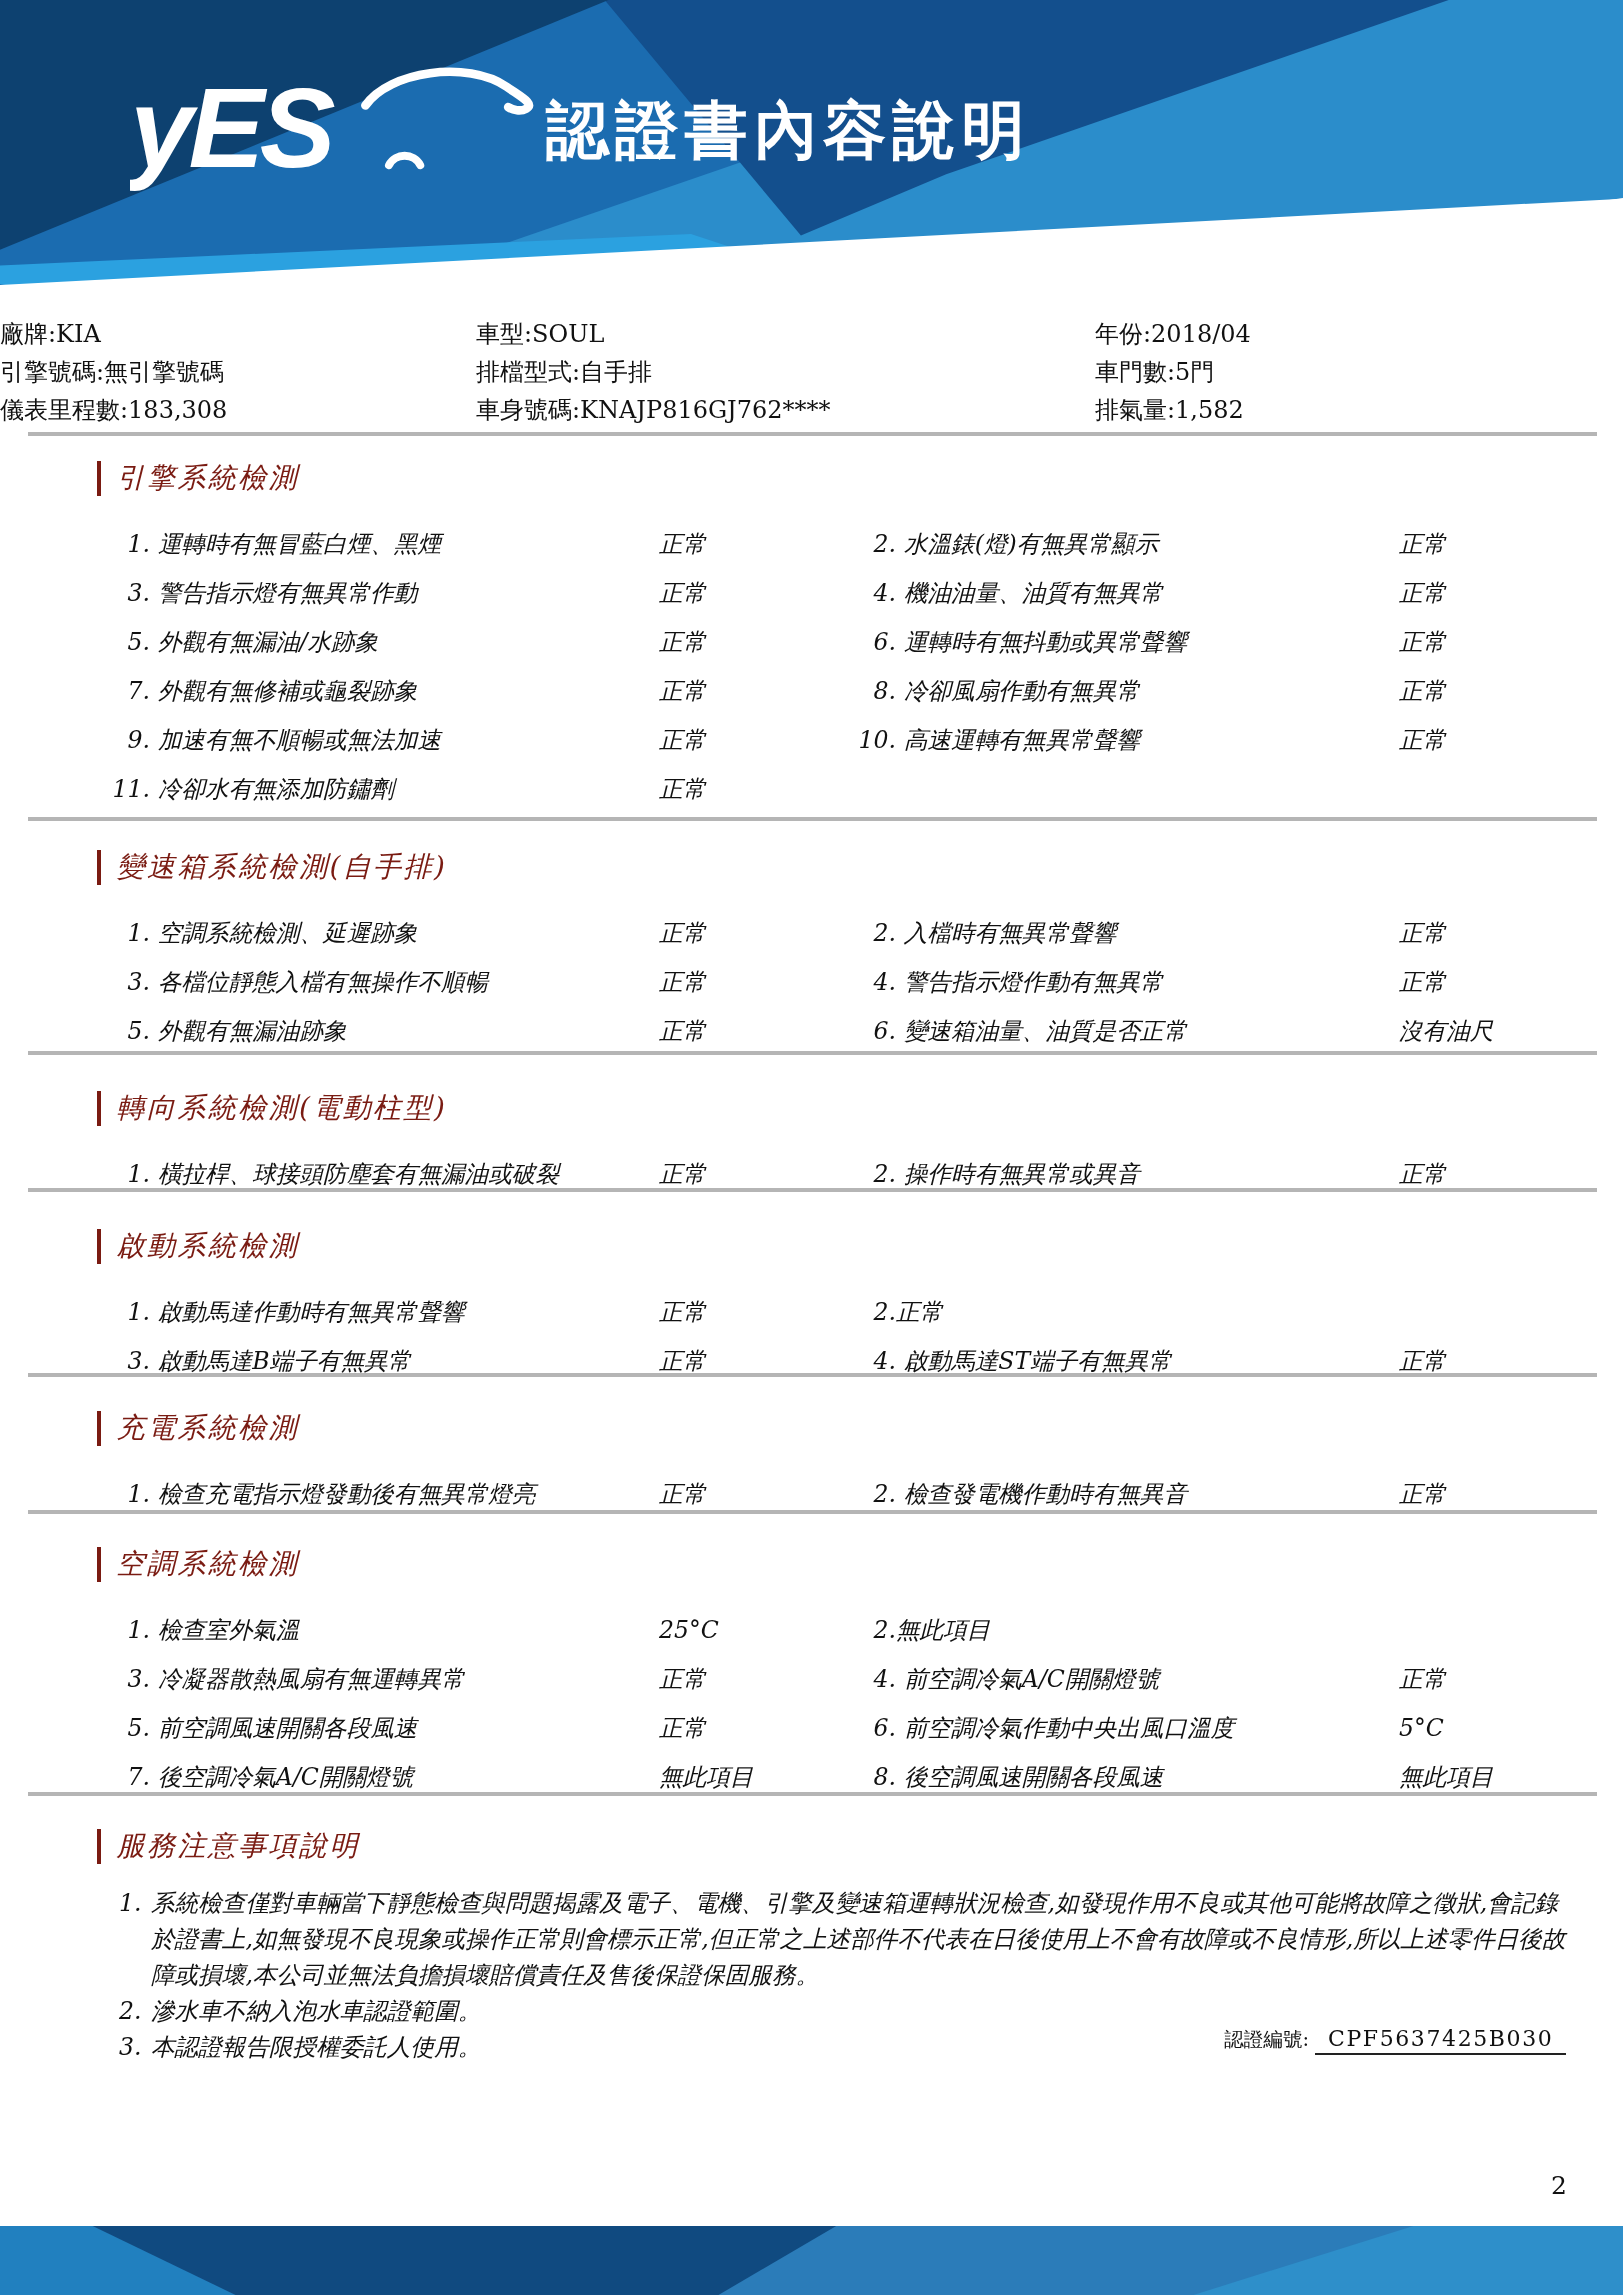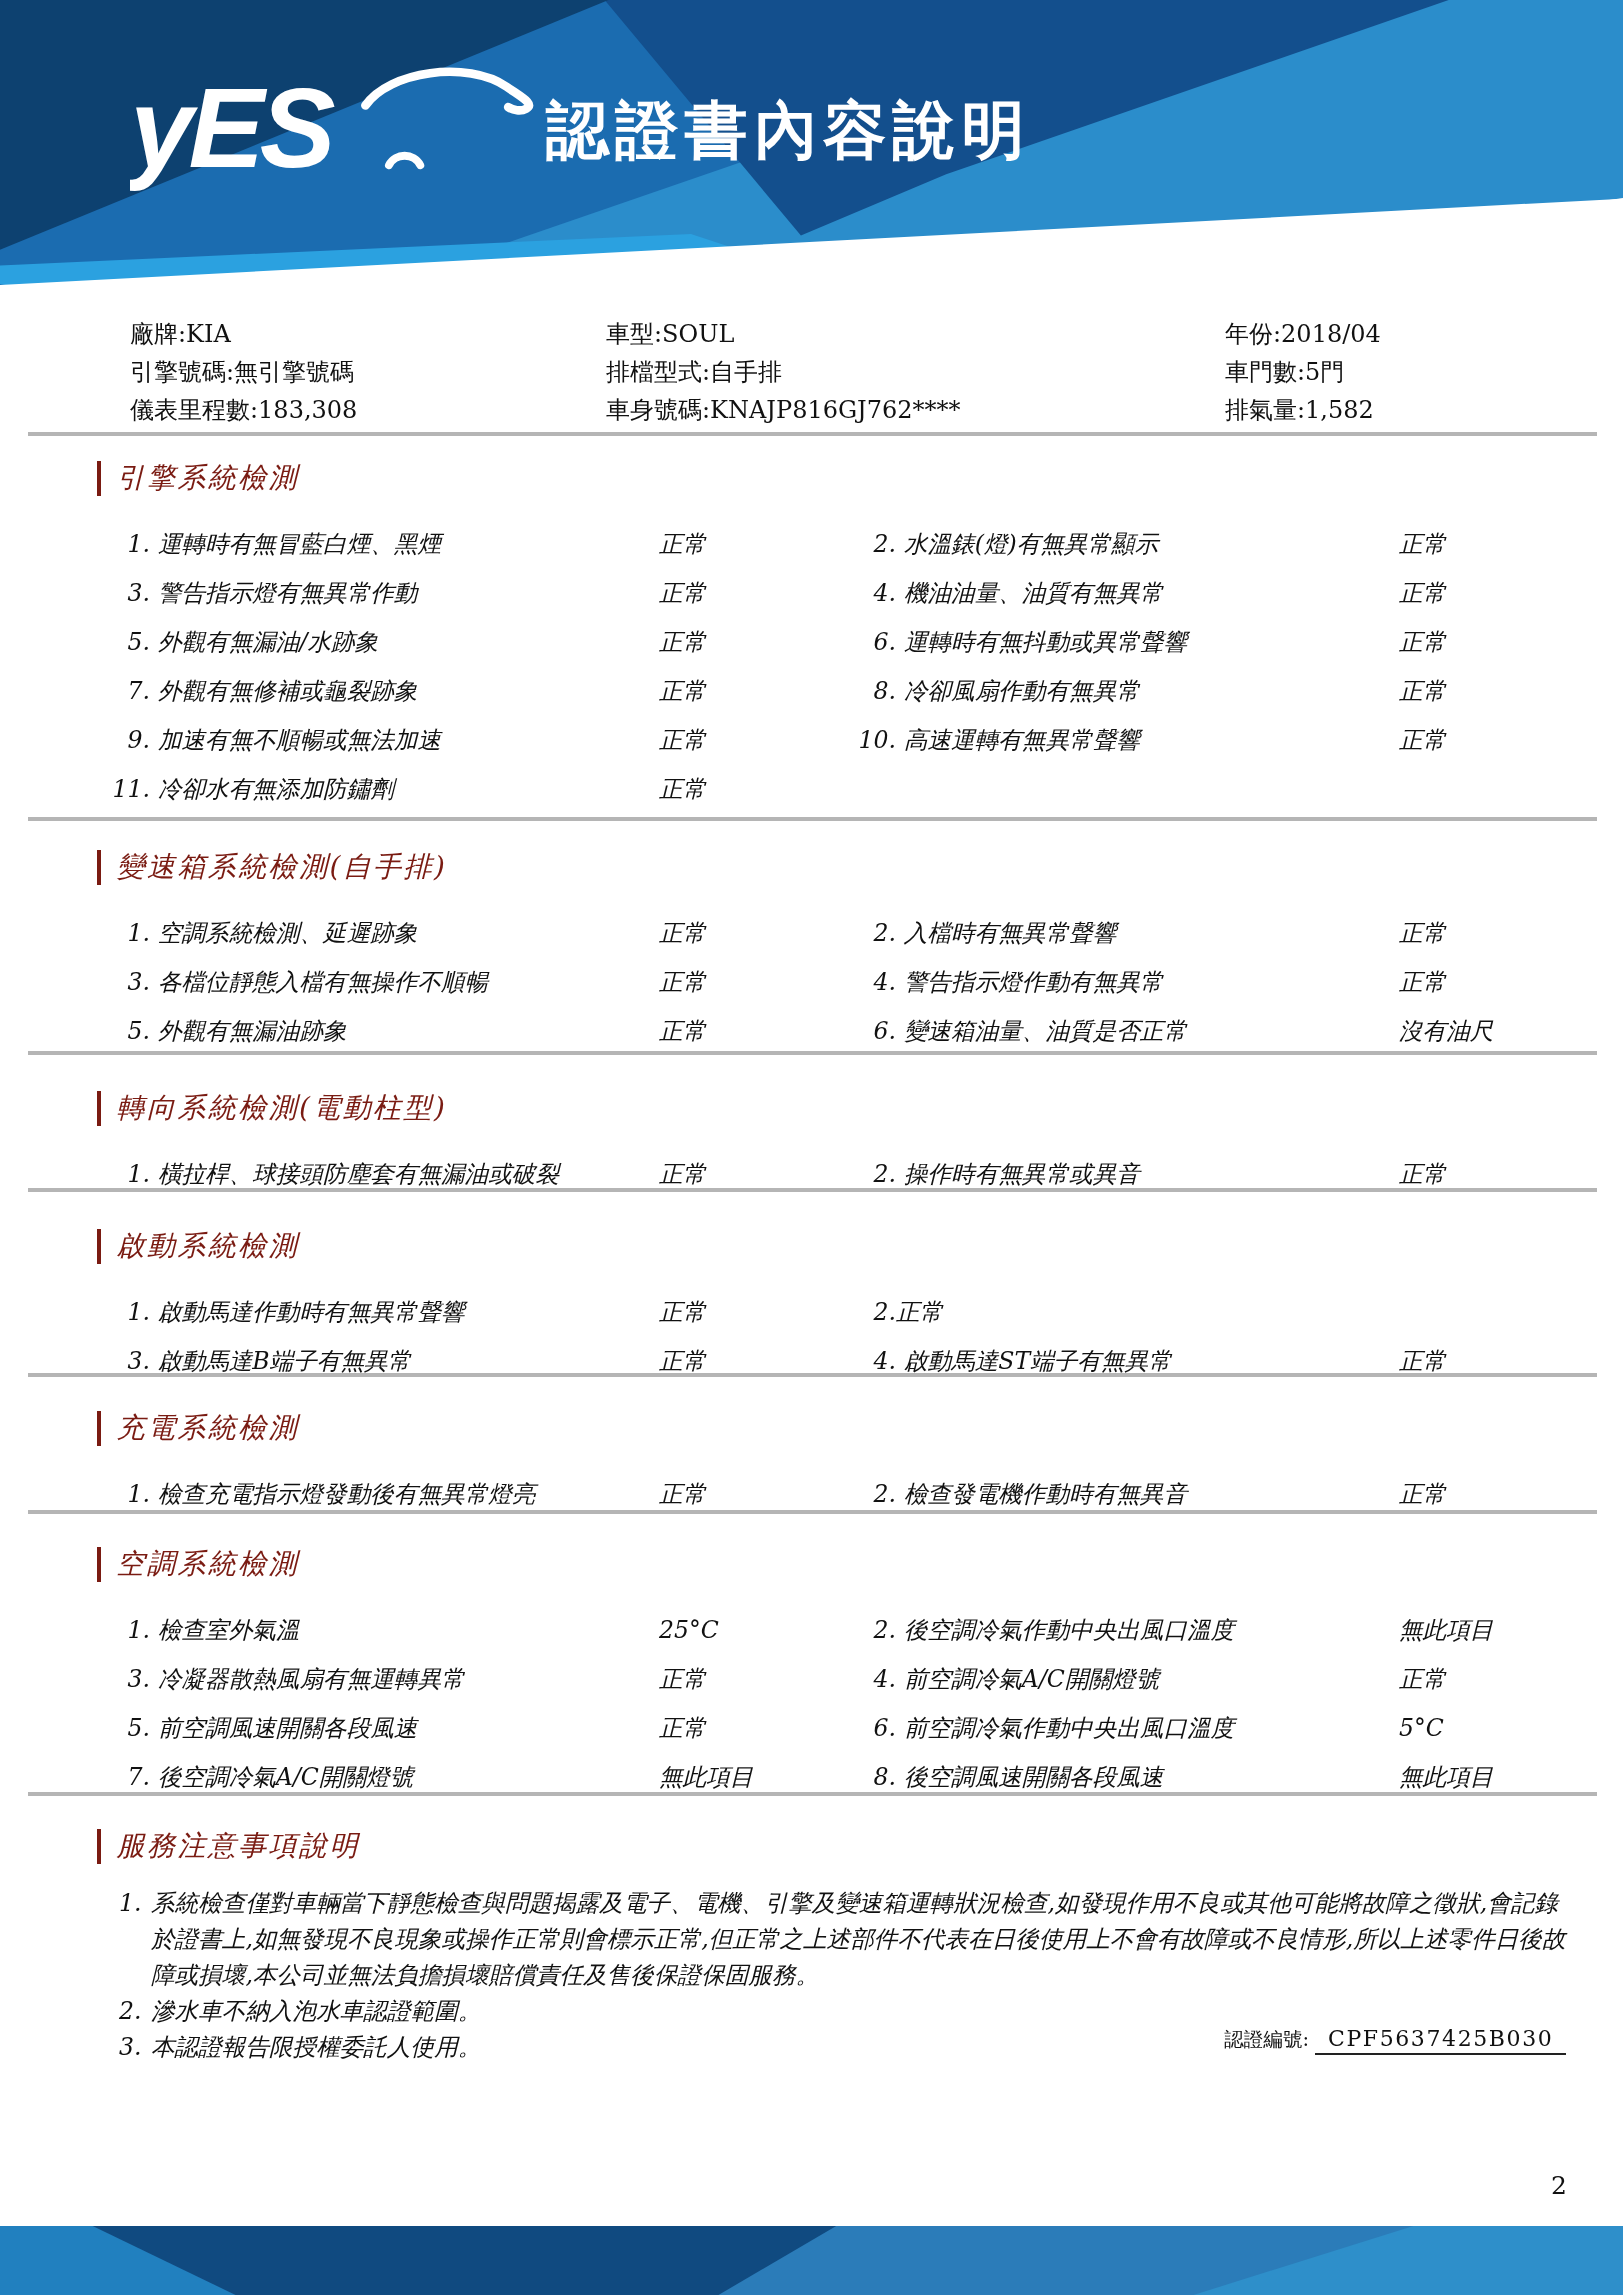--- a/index.html
+++ b/index.html
@@ -14,21 +14,21 @@
   .logo{position:absolute;left:130px;top:49px;width:408px;height:157px;}
   .hdr-title{
     position:absolute;left:546px;top:88px;
     font-family:"Liberation Sans","DejaVu Sans",sans-serif;
     font-weight:bold;font-size:63px;color:#ffffff;letter-spacing:6.3px;white-space:nowrap;
   }
   
   .vinfo{
     position:absolute;top:315px;left:0;width:1623px;
     display:grid;grid-template-columns:476px 619px auto;
-    padding-left:130px;box-sizing:border-box;
+    box-sizing:border-box;
   }
   .vcell{height:38px;display:flex;align-items:center;font-size:24px;white-space:nowrap;}
   
   .hr{position:absolute;left:28px;right:26px;height:3.9px;background:#b5b5b5;}
   
   .sec{position:absolute;left:0;width:1623px;font-style:italic;}
   .sec-title{
     display:flex;align-items:center;height:38px;padding-left:97px;
     color:#7a1b12;font-size:28px;letter-spacing:2.4px;white-space:nowrap;
   }
@@ -322,21 +322,20 @@
     <span>空調系統檢測</span>
   </div>
   <div class="rows">
 
       <div class="insp-row">
         <span class="no">1.</span>
         <span class="lbl">檢查室外氣溫</span>
         <span class="res">25°C</span>
         <span></span>
         <span class="no">2.</span>
-        <span class="lbl">後空調冷氣作動中央出風口溫度</span>
         <span class="res">無此項目</span>
       </div>
 
       <div class="insp-row">
         <span class="no">3.</span>
         <span class="lbl">冷凝器散熱風扇有無運轉異常</span>
         <span class="res">正常</span>
         <span></span>
         <span class="no">4.</span>
         <span class="lbl">前空調冷氣A/C開關燈號</span>

